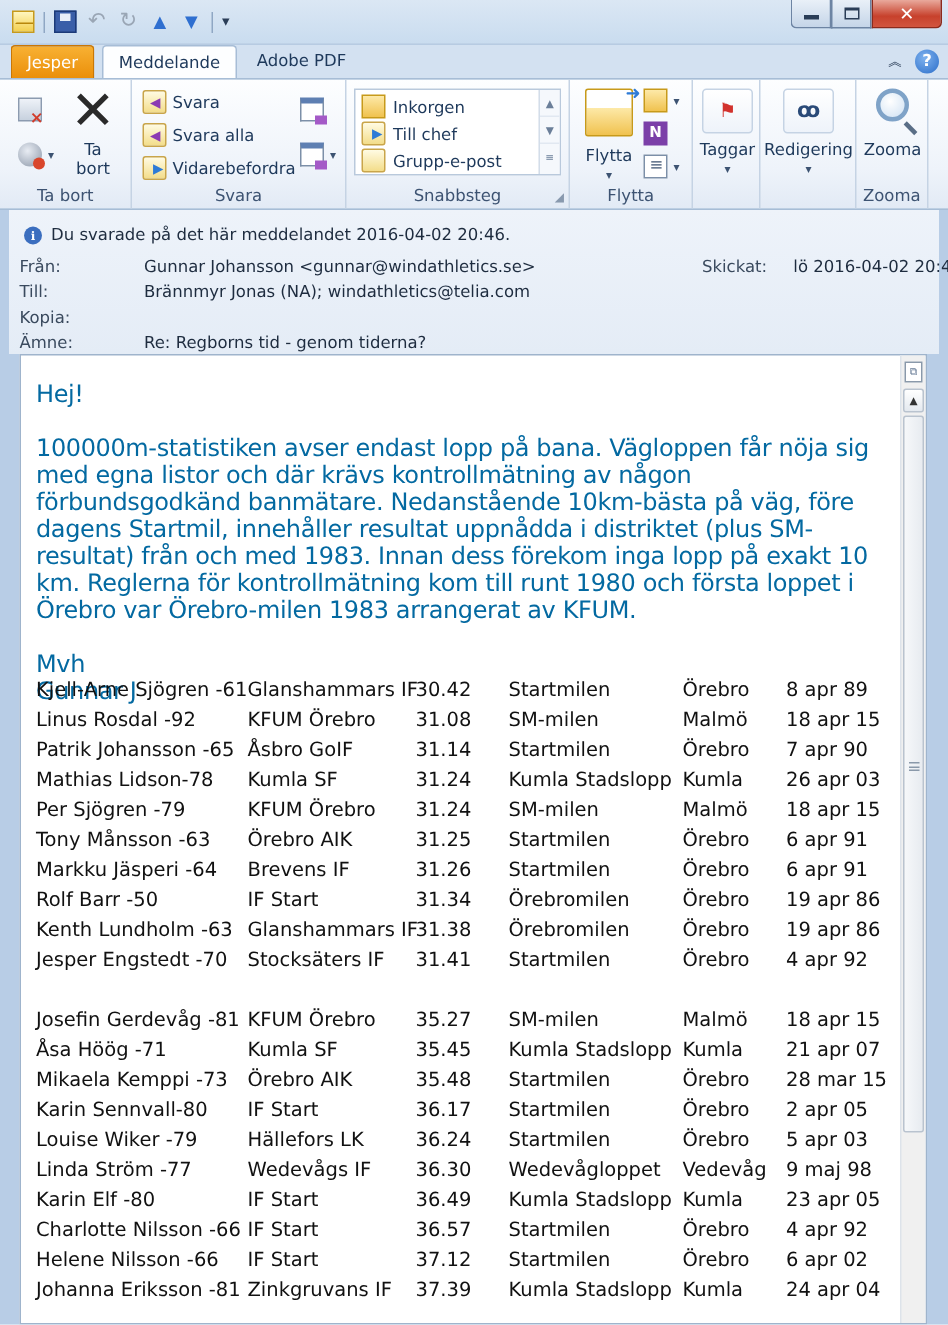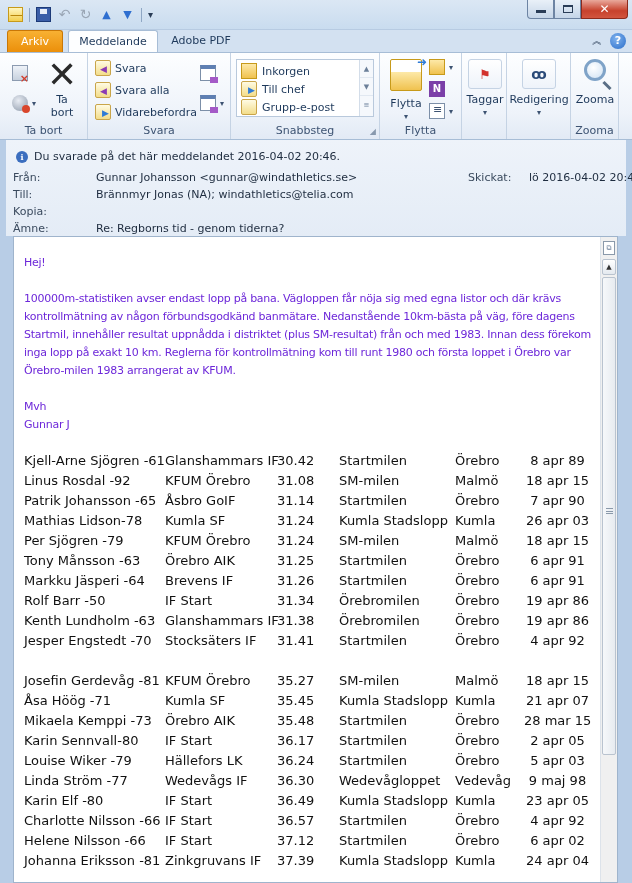--- a/index.html
+++ b/index.html
@@ -134,31 +134,31 @@
   
   .bodyframe {
     position: absolute; left: 0; top: 236px; width: 632px; height: 647px;
     background: #b8cde6;
   }
   .bodypane {
     position: absolute; left: 13px; top: 0; width: 605px; height: 647px;
     background: #fff; border: 1px solid #9fb4cc;
   }
   .content { position: absolute; left: 10px; top: 17px; width: 575px; }
-  .content p { font-family: "DejaVu Sans", sans-serif; font-size: 11px; line-height: 18px; color: #6d28d9; letter-spacing: -0.25px; }
+  .content p { font-family: "DejaVu Sans", sans-serif; font-size: 16px; line-height: 18px; color: #0369a1; letter-spacing: -0.25px; }
   .gap18 { height: 18px; }
   .table { position: absolute; left: 10px; top: 214px; width: 570px; }
   .trow { position: relative; height: 20px; font-family: "DejaVu Sans", sans-serif; font-size: 13px; color: #111; }
   .trow span { position: absolute; top: 2px; white-space: nowrap; }
   .c-name { left: 0; }
   .c-club { left: 141px; }
   .c-time { left: 253px; width: 30px; text-align: right; }
   .c-race { left: 315px; }
   .c-place { left: 431px; }
-  .c-date { left: 500px; width: 67px; text-align: center; }
+  .c-date { left: 500px; width: 67px; text-align: left; }
   .tgap { height: 20px; }
 
   
   .vscroll { position: absolute; right: 0; top: 0; width: 17px; height: 645px; background: #f0f0f0; border-left: 1px solid #dde3ea; }
   .reading-pane-icon { position: absolute; left: 2px; top: 4px; width: 12px; height: 14px; border: 1px solid #8a99aa; background: #fff; font-size: 7px; color: #6b7f99; text-align: center; line-height: 12px; }
   .scroll-up { position: absolute; left: 1px; top: 22px; width: 14px; height: 16px; border: 1px solid #b9c3cf; background: linear-gradient(#fff, #e4e9ef); font-size: 7px; text-align: center; line-height: 14px; color: #333; border-radius: 2px; }
   .scroll-thumb { position: absolute; left: 1px; top: 40px; width: 14px; height: 478px; border: 1px solid #b9c3cf; background: linear-gradient(90deg, #f6f8fa, #e7ebf0); border-radius: 2px; }
   .scroll-grip { position: absolute; left: 3px; top: 230px; width: 7px; height: 6px; border-top: 1px solid #8a99aa; border-bottom: 1px solid #8a99aa; }
   .scroll-grip::after { content: ""; position: absolute; left: 0; top: 2px; width: 7px; height: 1px; background: #8a99aa; }
 </style>
@@ -184,21 +184,21 @@
     <div class="winbtn">
         <span class="maxbox"></span>
       </div>
     <div class="winbtn close">
         <span>✕</span>
       </div>
   </div>
 </div>
 
 <div class="tabsrow">
-  <div class="tab tab-arkiv">Arkiv</div>
+  <div class="tab tab-arkiv">Jesper</div>
   <div class="tab tab-meddelande">Meddelande</div>
   <div class="tab tab-pdf">Adobe PDF</div>
 </div>
 <div class="ribbon-right">
   <span class="collapse-icon">︽</span>
   <span class="help-icon">?</span>
 </div>
 
 <div class="ribbon">
 

